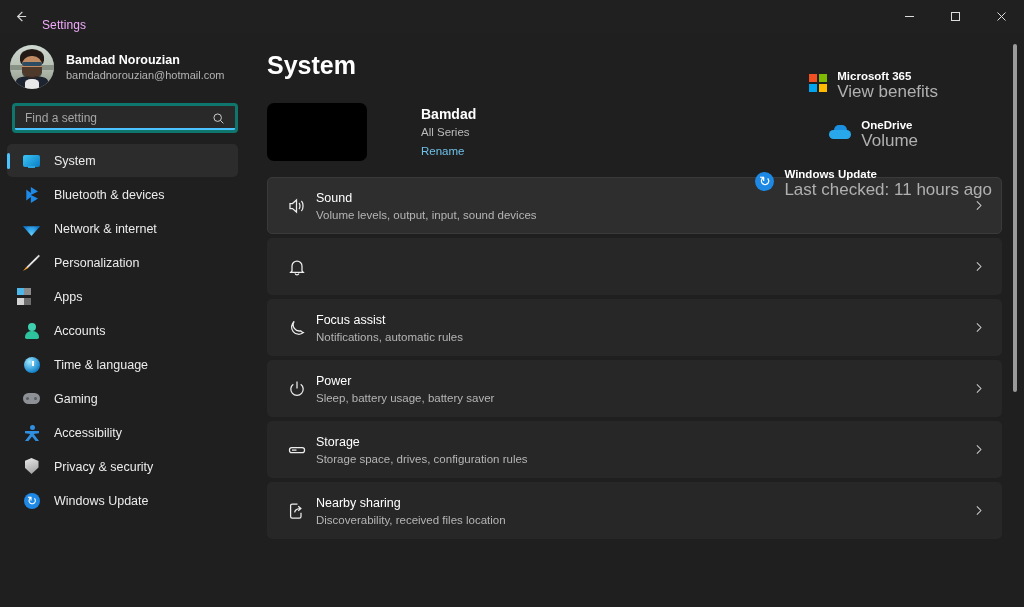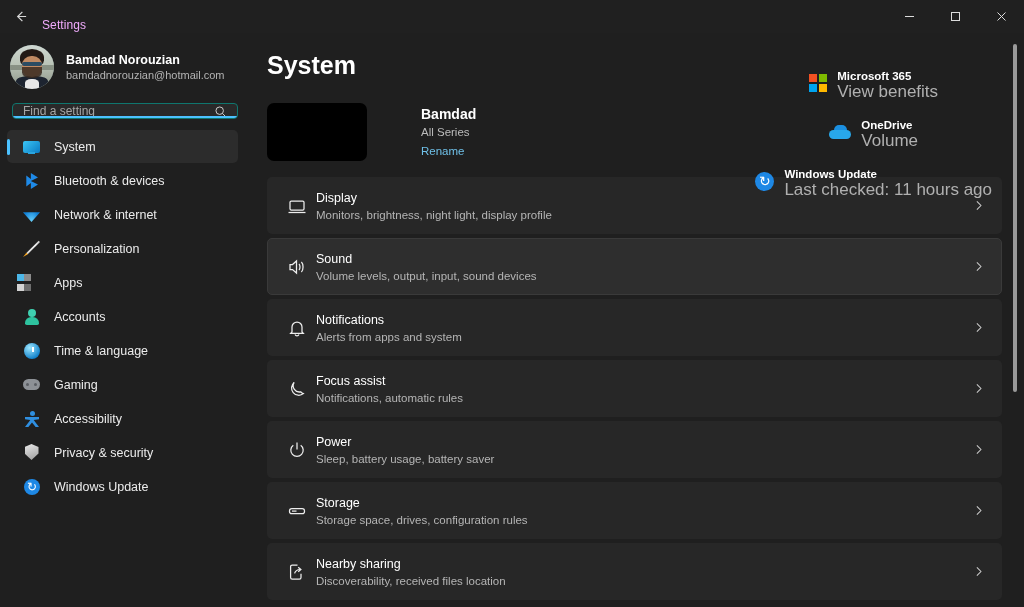--- a/index.html
+++ b/index.html
@@ -72,23 +72,23 @@
     font-size: 12.5px; font-weight: bold; color: #ffffff;
     line-height: 16px; white-space: nowrap;
   }
   .acct-mail {
     font-size: 11px; color: #b4b4b4; line-height: 15px;
     white-space: nowrap; overflow: hidden; text-overflow: ellipsis;
   }
 
   .searchwrap { padding: 4px 12px 0 12px; }
   .searchbox {
-    position: relative; height: 16px;
+    position: relative; height: 30px;
     background: #292929;
-    border: 1px solid #0f766e;
+    border: 3px solid #0f766e;
     border-radius: 4px;
     display: flex; align-items: center;
     overflow: hidden;
   }
   .searchbox input {
     flex: 1 1 auto; background: transparent; border: 0; outline: 0;
     color: #e4e4e4; font-size: 12px;
     font-family: "Liberation Sans", sans-serif;
     padding: 0 8px 0 10px;
   }
@@ -399,37 +399,20 @@
             <span>
               <span class="qtext-title" style="display:block;">Windows Update</span>
               <span class="qtext-sub" style="display:block;">Last checked: 11 hours ago</span>
             </span>
           </div>
         </div>
       </div>
 
       <div class="rows">
 
-        <div class="row">
-          <span class="row-ico">
-            <svg width="20" height="20" viewBox="0 0 20 20" fill="none" stroke-width="1.25">
-              <rect x="3" y="5" width="14" height="9" rx="1.3"></rect>
-                <path d="M1.5 16.5 H18.5"></path>
-            </svg>
-          </span>
-          <span class="row-text">
-            <span class="row-title" style="display:block;">Display</span>
-            <span class="row-sub" style="display:block;">Monitors, brightness, night light, display profile</span>
-          </span>
-          <span class="row-chev">
-            <svg width="13" height="13" viewBox="0 0 16 16" fill="none" stroke-width="1.25">
-                <path d="M6 3 L11 8 L6 13"></path>
-              </svg>
-          </span>
-        </div>
 
         <div class="row hover">
           <span class="row-ico">
             <svg width="20" height="20" viewBox="0 0 20 20" fill="none" stroke-width="1.25">
               <path d="M3 7.5 H5.5 L9.5 4 V16 L5.5 12.5 H3 Z"></path>
               <path d="M12 7 C13.3 8.2 13.3 11.8 12 13"></path>
               <path d="M14.4 5 C16.6 7.2 16.6 12.8 14.4 15"></path>
             </svg>
           </span>
           <span class="row-text">
@@ -443,24 +426,20 @@
           </span>
         </div>
 
         <div class="row">
           <span class="row-ico">
             <svg width="20" height="20" viewBox="0 0 20 20" fill="none" stroke-width="1.25">
               <path d="M5 14 V9 A5 5 0 0 1 15 9 V14 L16.3 15.4 H3.7 Z"></path>
               <path d="M8 16.6 A2.2 2.2 0 0 0 12 16.6"></path>
             </svg>
           </span>
-          <span class="row-text">
-            <span class="row-title" style="display:block;">Notifications</span>
-            <span class="row-sub" style="display:block;">Alerts from apps and system</span>
-          </span>
           <span class="row-chev">
             <svg width="13" height="13" viewBox="0 0 16 16" fill="none" stroke-width="1.25">
                 <path d="M6 3 L11 8 L6 13"></path>
               </svg>
           </span>
         </div>
 
         <div class="row">
           <span class="row-ico">
             <svg width="20" height="20" viewBox="0 0 20 20" fill="none" stroke-width="1.25">

